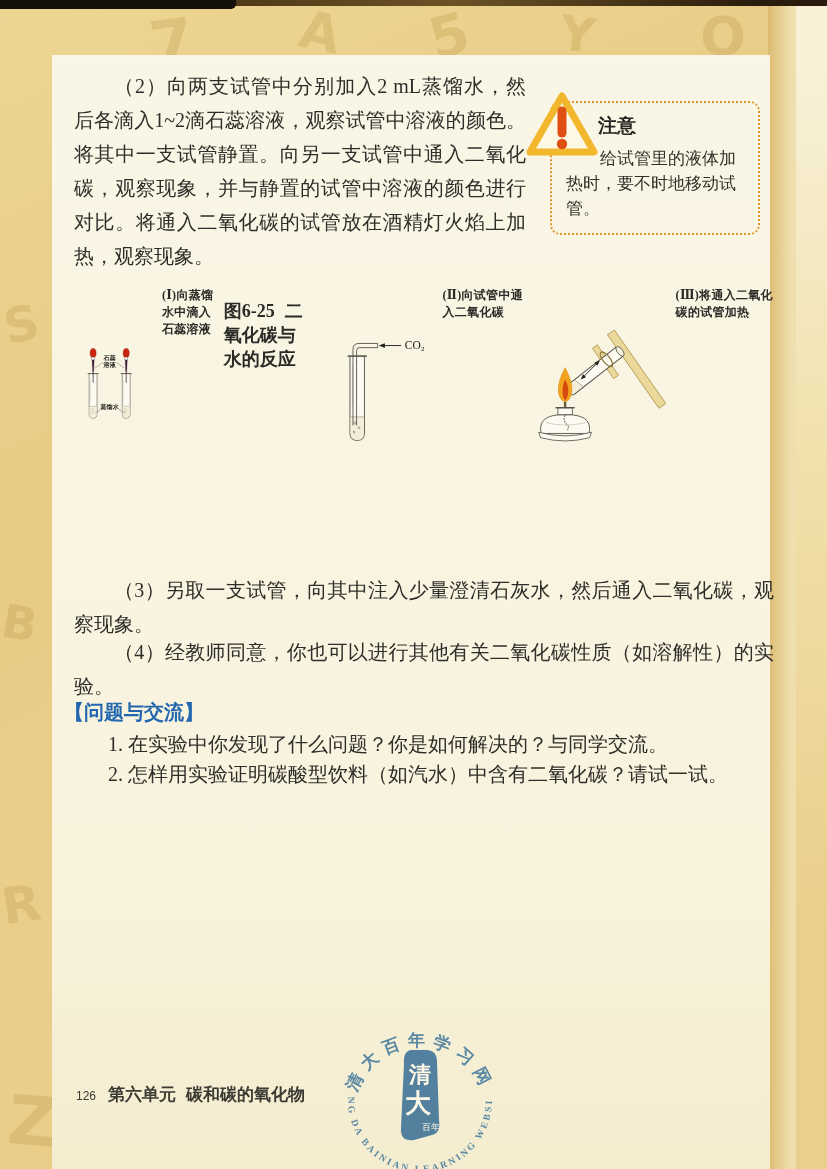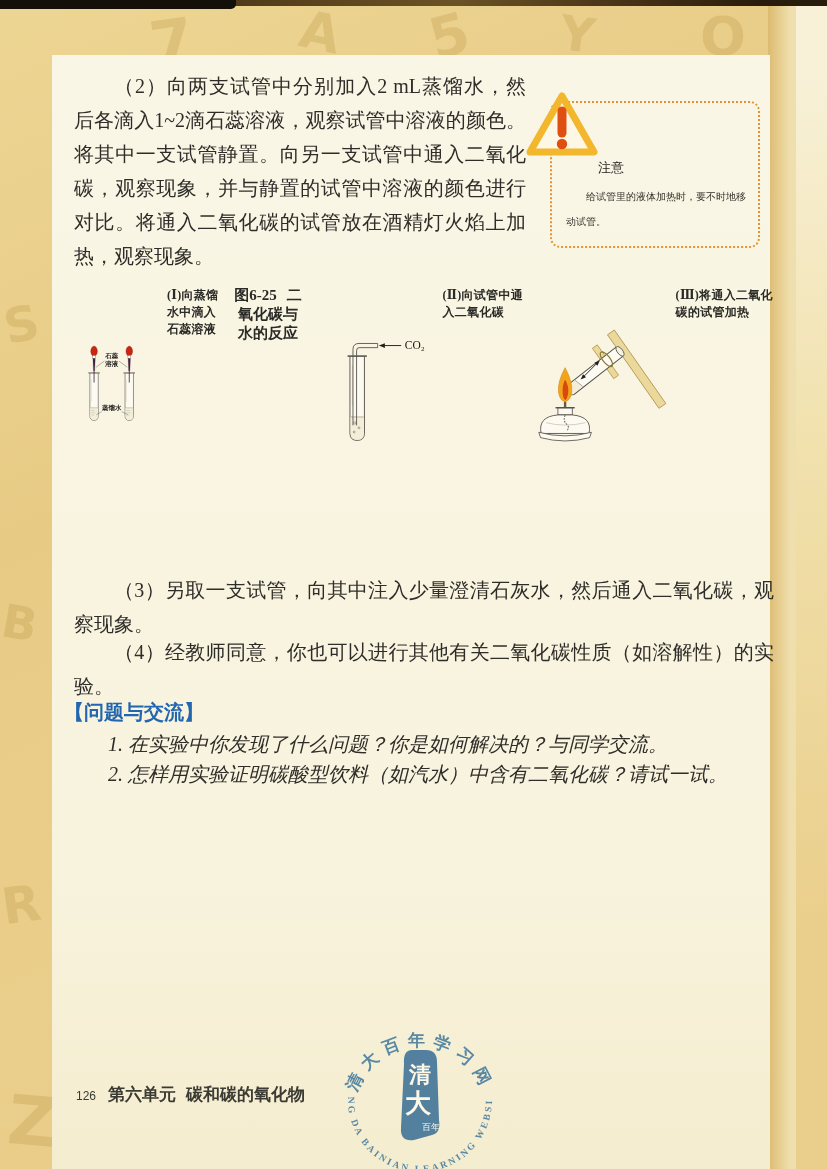--- a/index.html
+++ b/index.html
@@ -17,35 +17,35 @@
     background:linear-gradient(to bottom,#f8f1d8 6%,#f1e1ad 38%,#eace8b 80%);}
   .content{position:absolute;left:52px;top:55px;width:718px;height:1135px;z-index:2;
     background:linear-gradient(to bottom,#faf6e6,#f8f3dd 72%,#f4ecce 100%);}
   .body-par{position:absolute;margin:0;font-size:20px;line-height:34px;text-indent:2em;text-align:justify;color:#2f2d29;}
   .p2{left:22px;top:14px;width:452px;}
   .p3{left:22px;top:518px;width:700px;}
   .p4{left:22px;top:580px;width:700px;}
   .notebox{position:absolute;left:498px;top:46px;width:182px;
     border:2px dotted #e2952f;border-radius:10px;padding:10px 10px 12px 14px;}
   .notebox-title{margin-left:32px;font-family:"Liberation Sans","DejaVu Sans",sans-serif;
-    font-weight:normal;font-size:13px;color:#262420;margin-top:46px;}
+    font-weight:bold;font-size:19px;color:#262420;}
   .notebox-body{margin:7px 0 0 0;font-family:"Liberation Sans","DejaVu Sans",sans-serif;
-    font-size:10px;line-height:25px;text-indent:2em;color:#33302a;}
+    font-size:17px;line-height:25px;text-indent:2em;color:#33302a;}
   .warn-icon{position:absolute;left:-27px;top:-12px;}
   .figure-row{position:absolute;left:26px;top:226px;width:700px;display:flex;align-items:flex-start;}
   .fig-col{display:flex;flex-direction:row;}
   .fig-col1{width:226px;}
   .fig-col2{width:222px;margin-left:2px;}
   .fig-col3{width:250px;}
   .fig-caption{font-size:12px;font-weight:600;color:#2a2a26;margin:6px 0 0 4px;letter-spacing:0.3px;}
-  .fig-number-line{font-size:15px;font-weight:600;color:#2a2a26;margin:5px 0 0 8px;text-align:center;}
+  .fig-number-line{font-size:18px;font-weight:600;color:#2a2a26;margin:18px 0 0 8px;}
   .fig-number-line .fig-title{margin-left:10px;}
   .qa-header{position:absolute;left:12px;top:644px;font-family:"Liberation Sans","DejaVu Sans",sans-serif;
     font-weight:bold;font-size:20px;color:#2166ae;}
-  .qa-item{position:absolute;left:56px;margin:0;font-size:20px;color:#2f2d29;width:680px;font-style:italic;}
+  .qa-item{position:absolute;left:56px;margin:0;font-size:20px;color:#2f2d29;width:680px;}
   .qa-1{top:676px;}
   .qa-2{top:706px;}
   .footer{position:absolute;left:76px;top:1083px;z-index:3;font-size:17px;color:#3b3a33;font-weight:600;}
   .footer .pgnum{font-family:"Liberation Sans","DejaVu Sans",sans-serif;font-weight:normal;font-size:12px;margin-right:12px;}
   .footer .unit{margin-right:10px;}
   .watermark{position:absolute;left:332px;top:1012px;z-index:3;opacity:0.93;}
   svg text{font-family:"Liberation Serif","DejaVu Serif",serif;}
   .svg-label{font-weight:600;}
 </style>
 </head>

